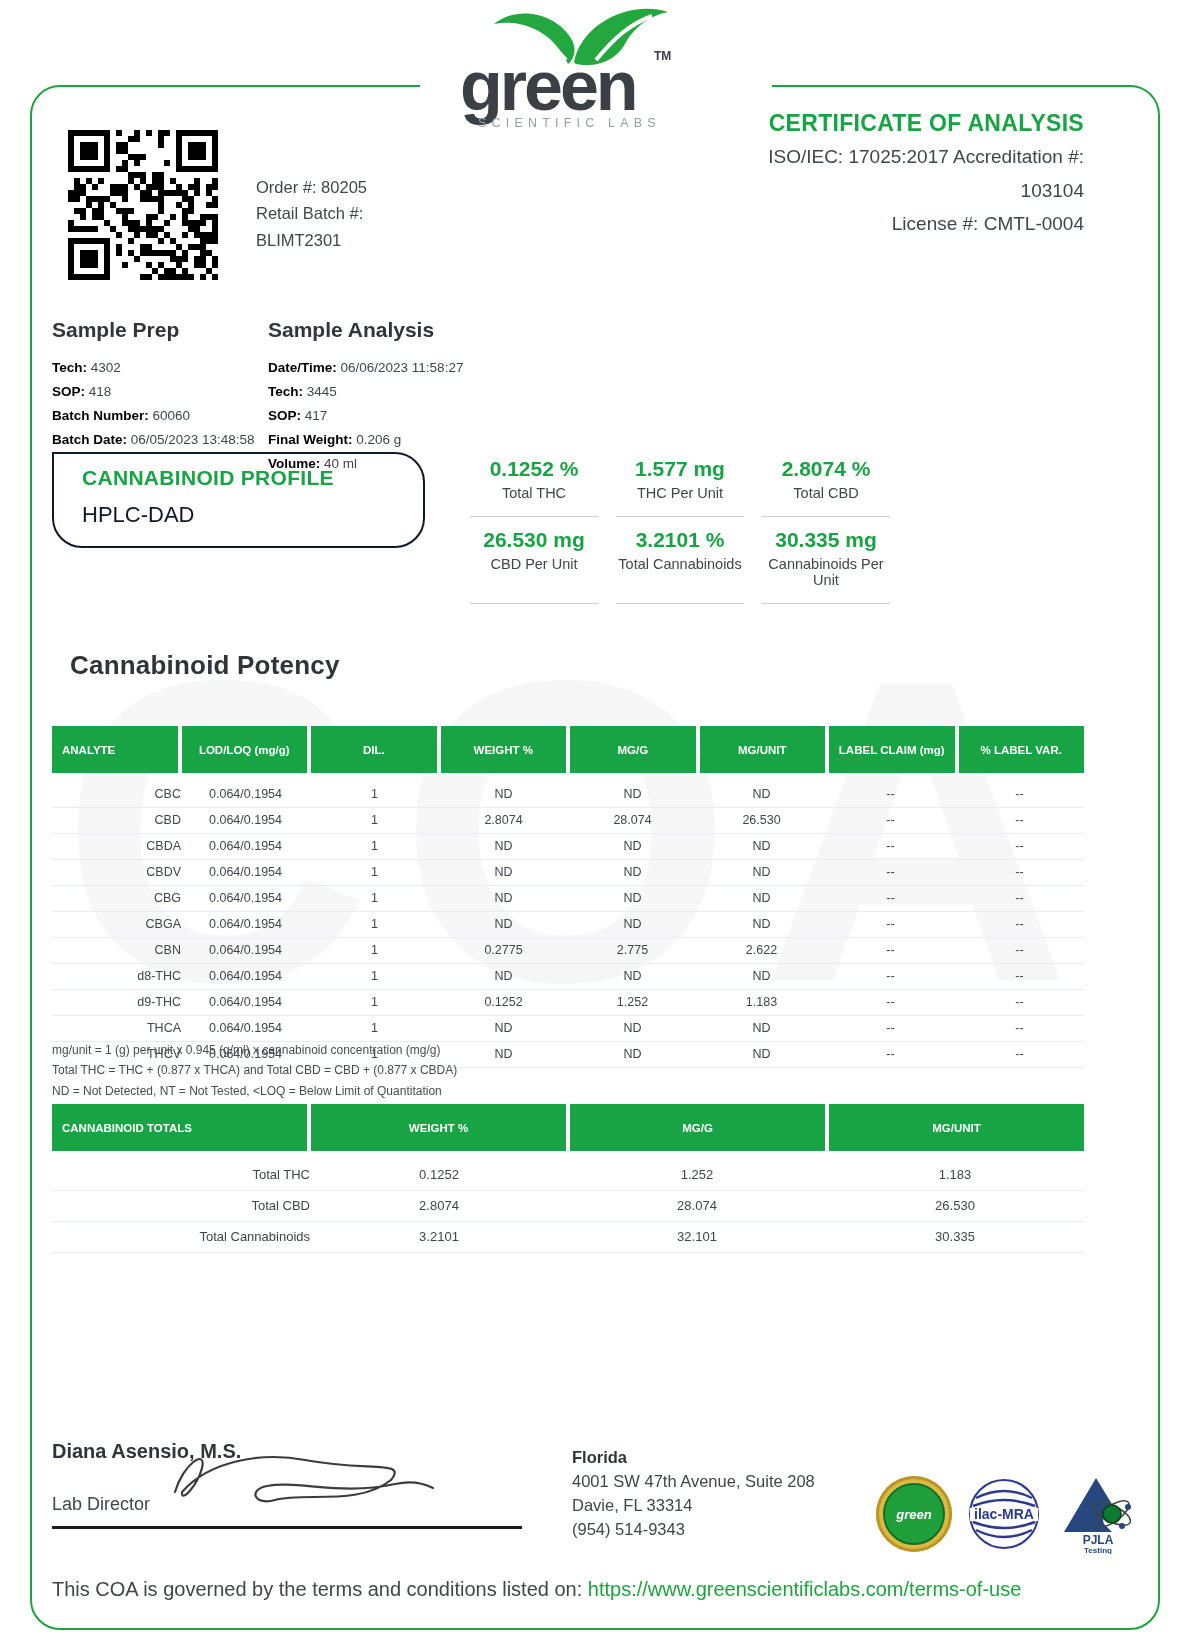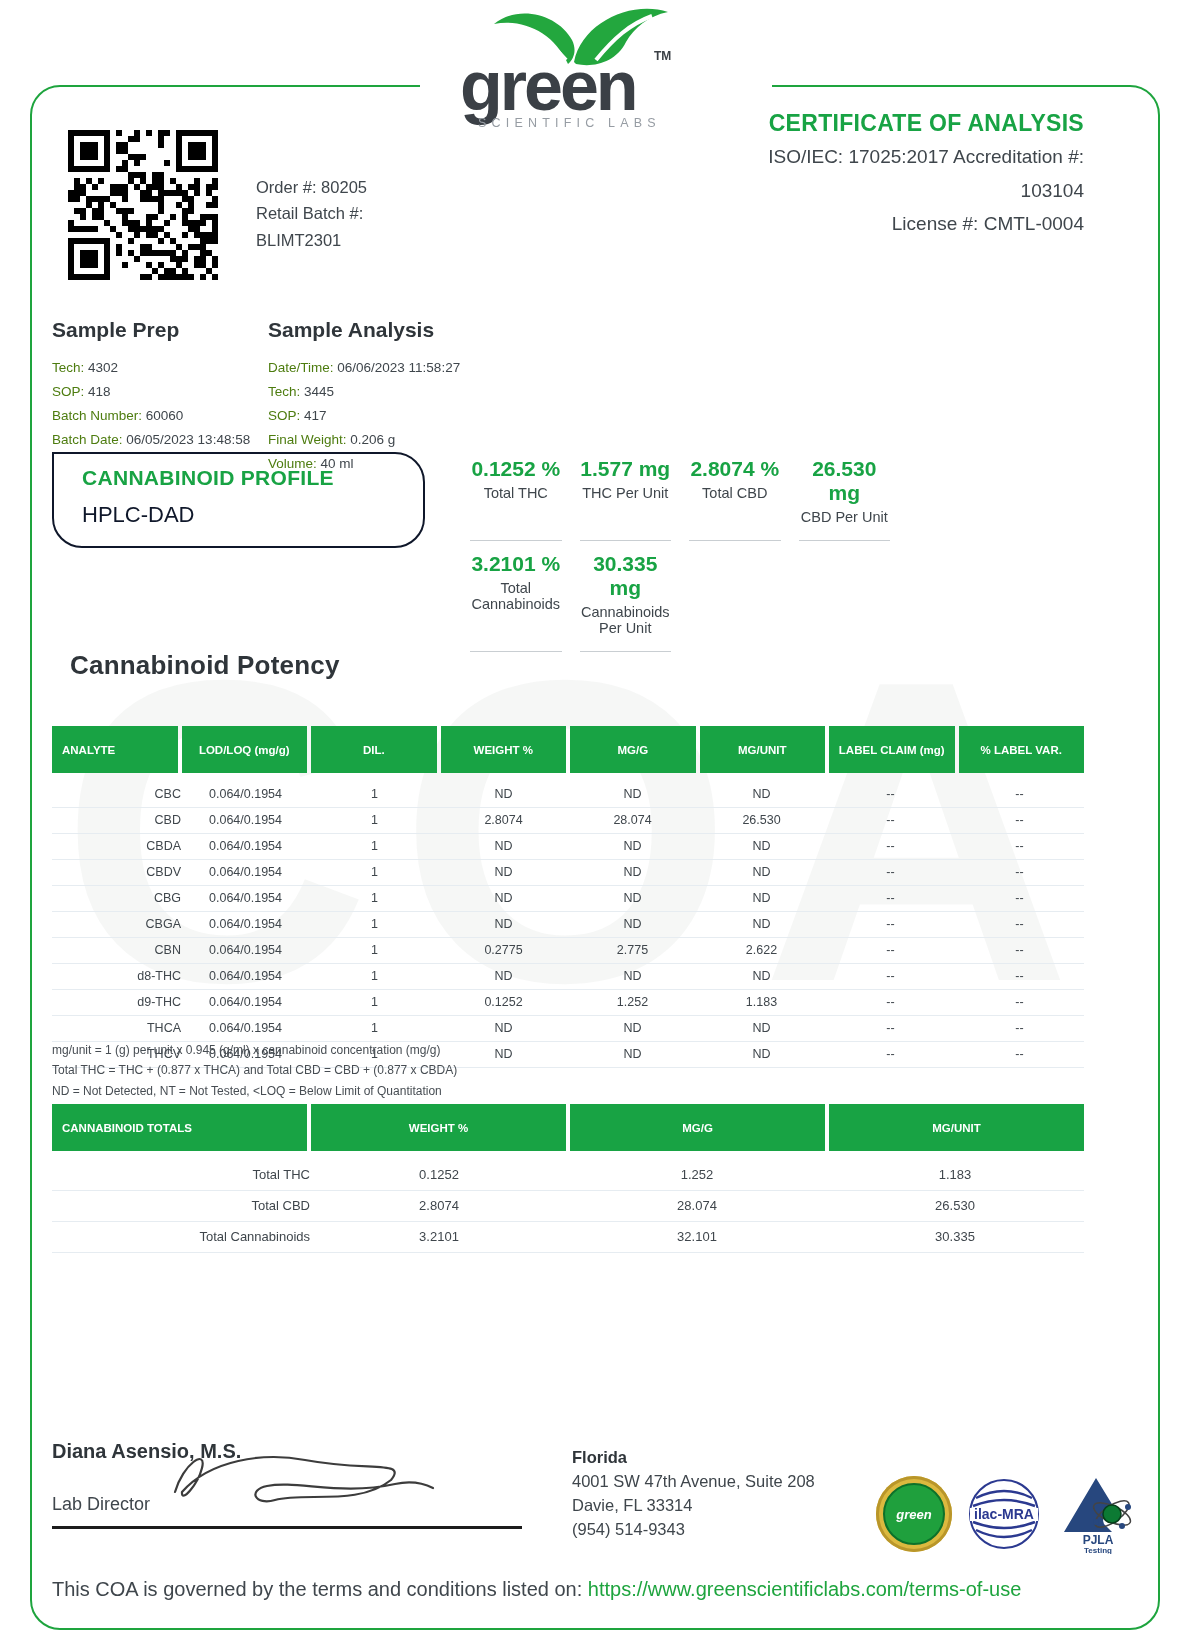--- a/index.html
+++ b/index.html
@@ -12,28 +12,28 @@
   .logo-wrap{position:absolute;left:50%;top:6px;transform:translateX(-50%);
              background:#fff;padding:0 26px;z-index:2;}
   .cert{position:absolute;top:110px;right:108px;text-align:right;z-index:2;}
   .cert-title{color:#18a344;font-size:23px;font-weight:bold;letter-spacing:.3px;}
   .cert-line{font-size:19px;color:#3f464c;margin-top:6px;line-height:1.45;}
   .qr-box{position:absolute;left:68px;top:130px;z-index:2;}
   .order-info{position:absolute;left:256px;top:174px;font-size:16.5px;line-height:1.6;z-index:2;}
   .section{position:absolute;z-index:2;}
   .section-title{font-size:21px;font-weight:bold;color:#2f353a;}
   .fields{margin-top:14px;font-size:13.5px;line-height:1.78;}
-  .field b{font-weight:normal;color:#4d7c0f;}
+  .field b{font-weight:bold;color:#000000;}
   .profile-box{position:absolute;left:52px;top:452px;width:373px;height:96px;z-index:2;
                border:2px solid #0f172a;border-radius:0 30px 30px 30px;
                padding:12px 0 0 28px;box-sizing:border-box;background:transparent;}
   .profile-title{color:#18a344;font-size:21px;font-weight:bold;letter-spacing:.3px;}
   .profile-method{font-size:22px;color:#0f172a;margin-top:12px;}
   .summary{position:absolute;left:470px;top:446px;width:420px;z-index:2;
-           display:grid;grid-template-columns:1fr 1fr 1fr 1fr;column-gap:18px;}
+           display:grid;grid-template-columns:1fr 1fr 1fr;column-gap:18px;}
   .sum-cell{text-align:center;padding:11px 0 15px;border-bottom:1px solid #c9ced2;}
   .sum-value{color:#18a344;font-size:21px;font-weight:bold;}
   .sum-label{font-size:14.5px;margin-top:4px;color:#3f464c;}
   .potency-title{position:absolute;left:52px;top:650px;font-size:26px;font-weight:800;
                  color:#2f353a;z-index:2;letter-spacing:.2px;margin-left:18px;}
   .tablewrap{position:absolute;left:52px;width:1032px;z-index:2;}
   .pt{top:726px;}
   .tt{top:1104px;}
   .thead{display:grid;gap:4px;}
   .pt .thead{grid-template-columns:repeat(8,1fr);}

